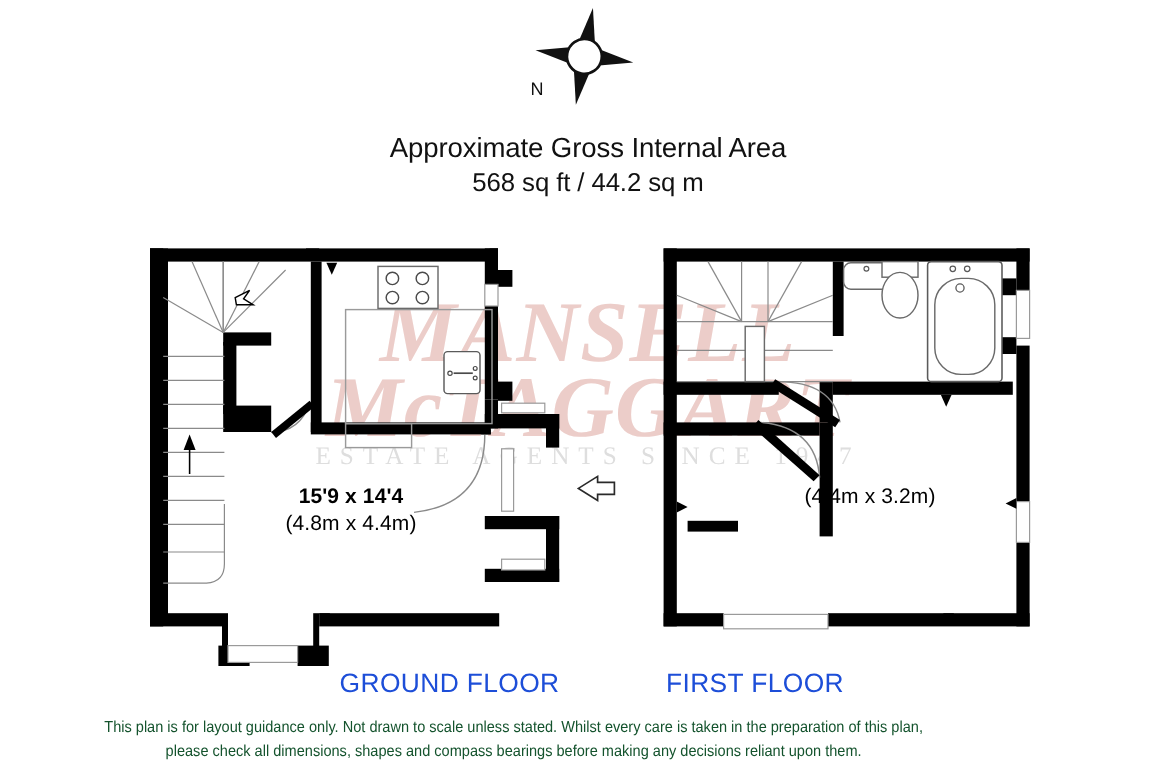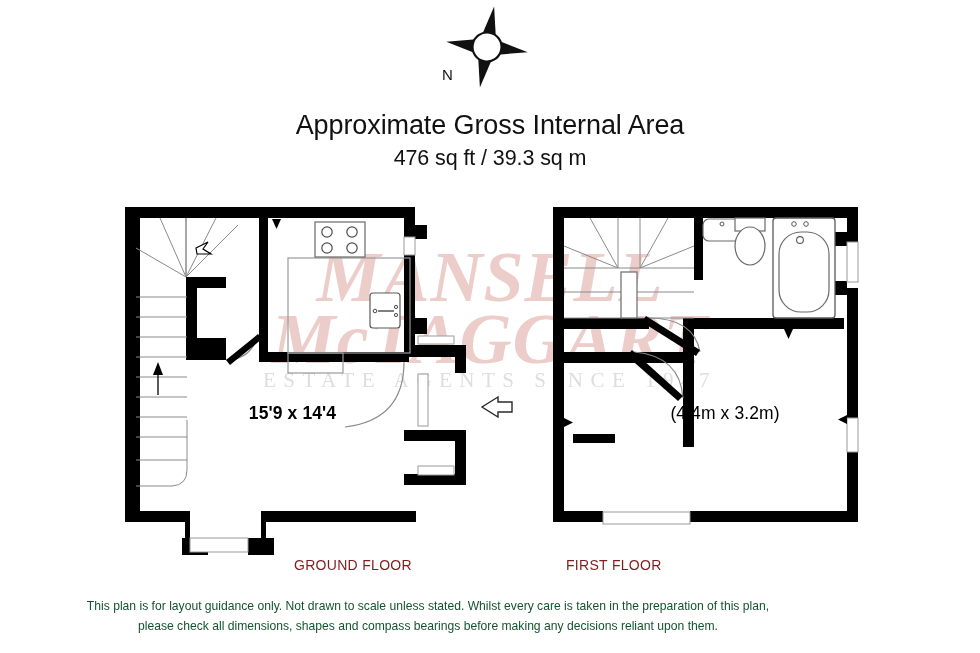--- a/index.html
+++ b/index.html
@@ -34,21 +34,21 @@
     font-size: 15px;
     letter-spacing: 0.2px;
     color: #111;
   }
   #area-header {
     left: 0; top: 108px; width: 980px;
     text-align: center;
     line-height: 1.32;
   }
   #area-header .line1 {
-    font-size: 27px;
+    font-size: 23px;
     letter-spacing: -0.1px;
     color: #111;
   }
   #area-header .line2 {
     font-size: 21.5px;
     letter-spacing: -0.1px;
     color: #111;
   }
 
   
@@ -118,24 +118,23 @@
     left: 250px; top: 297px; width: 130px;
     font-size: 17.5px;
     text-align: center;
     letter-spacing: 0.2px;
   }
   #living-label { left: 145px; top: 402px; width: 295px; }
   #bedroom-label { left: 600px; top: 402px; width: 250px; }
 
   
   .floor-title {
-    font-size: 14px;
+    font-size: 22px;
     letter-spacing: 0.3px;
-    color: #7f1d1d;
-    margin-left: 11px;
+    color: #1d4ed8;
   }
   #ground-floor-title { left: 283px; top: 557px; }
   #first-floor-title { left: 555px; top: 557px; }
 
   
   #footer {
     left: 0; top: 596px; width: 856px;
     text-align: center;
     font-family: "Liberation Sans", sans-serif;
     font-size: 13.2px;
@@ -158,21 +157,21 @@
         <path d="M-41,2 L-9,-6.5 L0,0 L-9,8.5 Z" fill="#111"></path>
         <path d="M41,-2 L9,6.5 L0,0 L9,-8.5 Z" fill="#111"></path>
         <circle cx="0" cy="0" r="14.5" fill="#ffffff" stroke="#111" stroke-width="2.2"></circle>
       </g>
     </svg>
     <span id="compass-label">N</span>
   </div>
 
   <div class="abs" id="area-header">
     <div class="line1">Approximate Gross Internal Area</div>
-    <div class="line2">476 sq ft / 39.3 sq m</div>
+    <div class="line2">568 sq ft / 44.2 sq m</div>
   </div>
 
   <div class="abs" id="watermark">
     <div id="wm-line1">MANSELL</div>
     <div id="wm-line2">McTAGGART</div>
     <div id="wm-line3">ESTATE AGENTS SINCE 1947</div>
   </div>
 
   <div class="abs" id="plans">
     <svg class="plan-svg" width="980" height="653" viewBox="0 0 980 653">
@@ -383,20 +382,21 @@
           <polygon points="847,415 847,424 838,419.5"></polygon>
           <polygon points="564,418 564,427 573,422.5"></polygon>
         </g>
       </g>
     </svg>
   </div>
 
 
   <div class="abs room-label" id="living-label">
     <div class="dims">15'9 x 14'4</div>
+    <div class="dims-m">(4.8m x 4.4m)</div>
   </div>
 
   <div class="abs room-label" id="bedroom-label">
     <div class="dims-m">(4.4m x 3.2m)</div>
   </div>
 
   <div class="abs floor-title" id="ground-floor-title">GROUND FLOOR</div>
   <div class="abs floor-title" id="first-floor-title">FIRST FLOOR</div>
 
   <div class="abs" id="footer">

